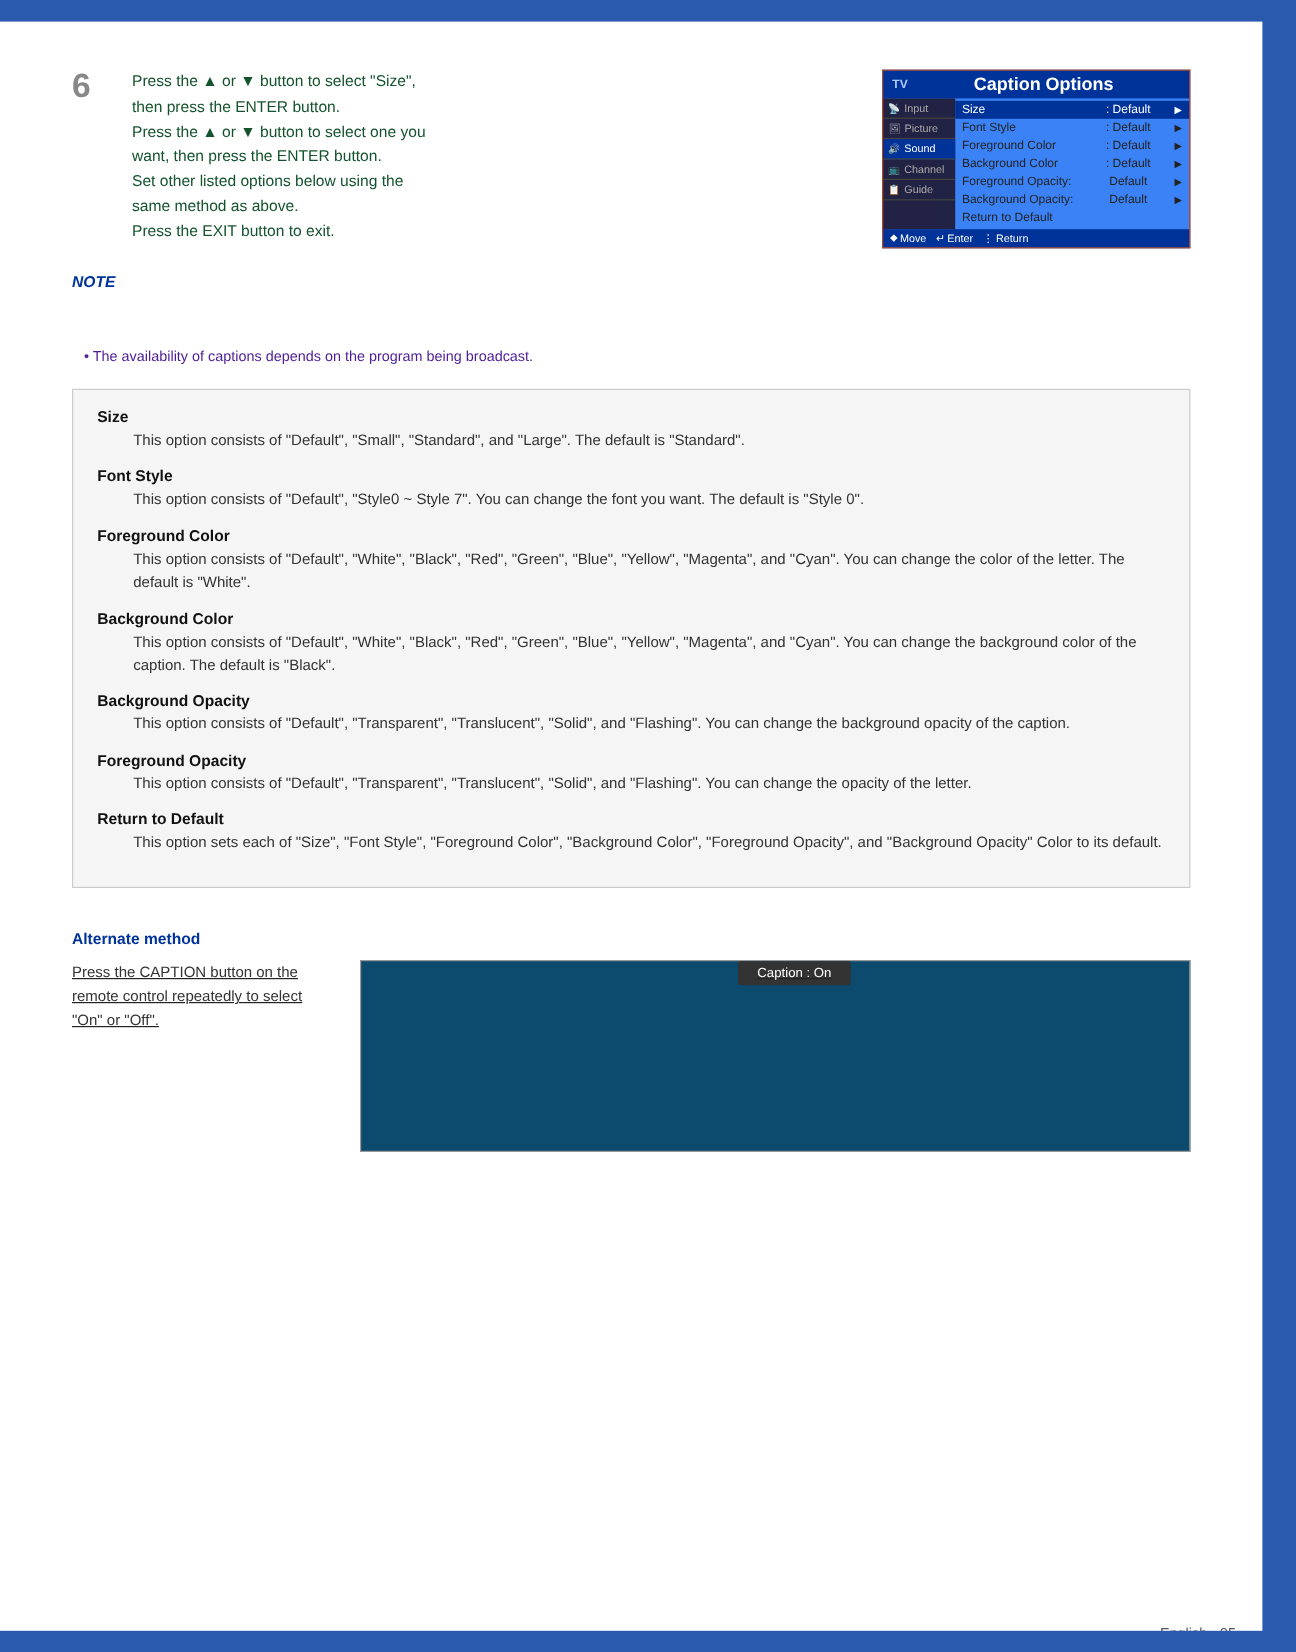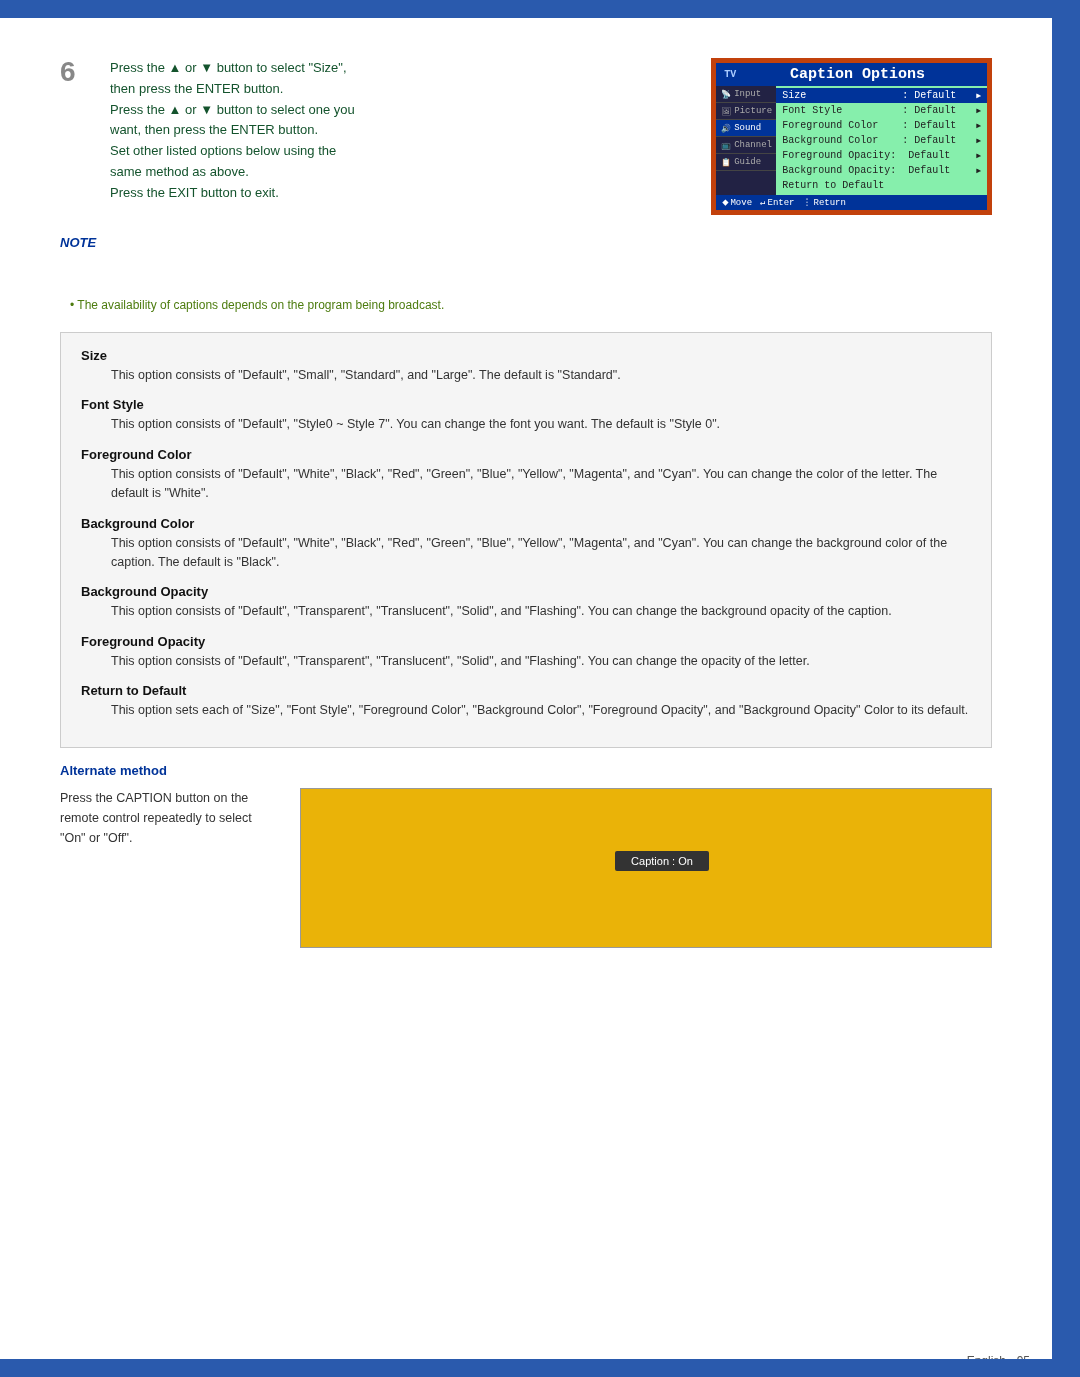--- a/index.html
+++ b/index.html
@@ -63,25 +63,24 @@
 
     .step-text {
       font-size: 13px;
       color: #14532d;
       line-height: 1.6;
       flex: 1;
     }
 
     
     .tv-menu {
-      border: 5px solid #c2410c;
-      background: #86efac;
+      border: 1px solid #c2410c;
+      background: #3b82f6;
       min-width: 230px;
       font-size: 11px;
-      font-family: Liberation Mono, monospace;
     }
 
     .tv-menu-header {
       background: #003399;
       color: white;
       text-align: center;
       padding: 3px 8px;
       font-size: 11px;
       font-weight: bold;
       display: flex;
@@ -190,21 +189,21 @@
     .note-title {
       font-style: italic;
       font-weight: bold;
       color: #003399;
       font-size: 13px;
       margin-bottom: 5px;
     }
 
     .note-text {
       font-size: 12px;
-      color: #4d7c0f;
+      color: #4c1d95;
       margin-left: 10px;
       margin-top: 48px;
     }
 
     
     .options-box {
       border: 1px solid #ccc;
       background: #f5f5f5;
       padding: 15px 20px;
       margin: 15px 0;
@@ -223,50 +222,51 @@
 
     .option-desc {
       font-size: 12.5px;
       color: #333;
       line-height: 1.55;
       padding-left: 30px;
     }
 
     
     .alternate-section {
-      margin-top: 15px;
+      margin-top: 35px;
     }
 
     .alternate-title {
       font-weight: bold;
       font-size: 13px;
       color: #003399;
       margin-bottom: 10px;
     }
 
     .alternate-content {
       display: flex;
       gap: 20px;
+      text-decoration: underline;
     }
 
     .alternate-text {
       font-size: 12.5px;
       color: #333;
       line-height: 1.6;
       flex: 1;
       max-width: 220px;
     }
 
     .alternate-screenshot {
       border: 1px solid #999;
-      background: #eab308;
+      background: #0c4a6e;
       flex: 1;
       min-height: 160px;
       display: flex;
-      align-items: center;
+      align-items: flex-start;
       justify-content: center;
       padding-bottom: 15px;
       padding-left: 32px;
     }
 
     .caption-on-bar {
       background: #333;
       color: white;
       font-size: 11px;
       padding: 4px 16px;

